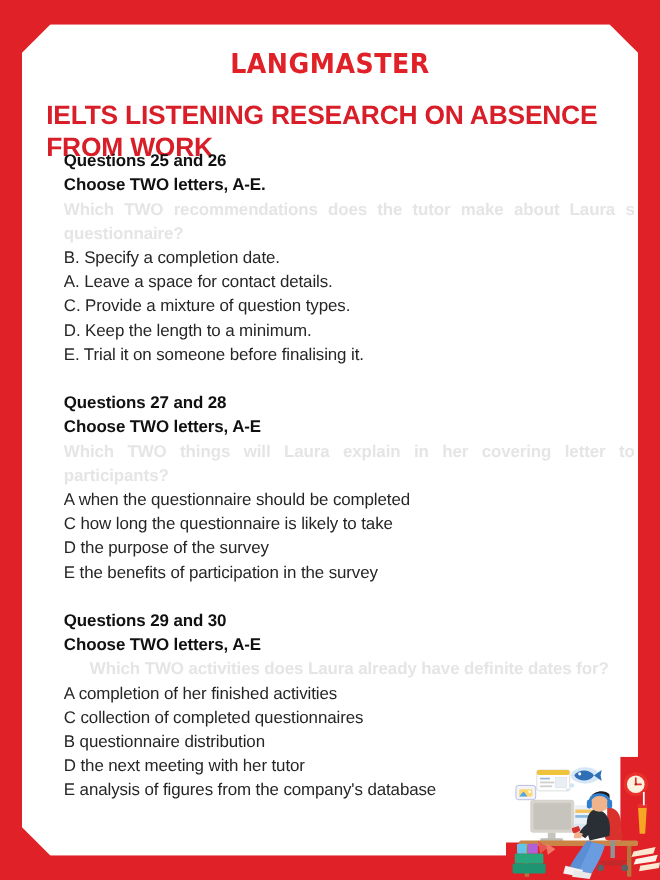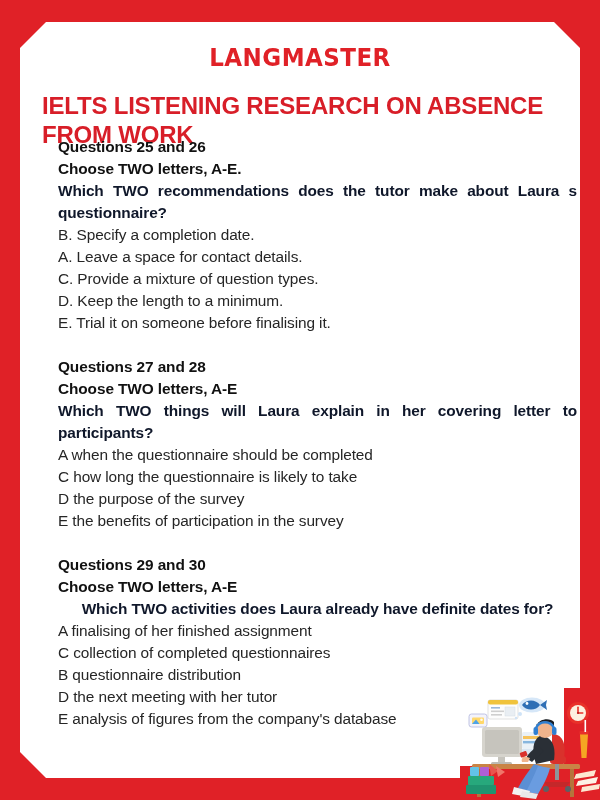--- a/index.html
+++ b/index.html
@@ -57,21 +57,21 @@
     font-weight:bold;
     font-size:15.4px;
     line-height:22px;
     color:#111111;
     letter-spacing:-0.1px;
   }
   .qprompt{
     font-weight:bold;
     font-size:15.4px;
     line-height:22px;
-    color:#0f172a;
+    color:#e5e5e5;
     text-align:justify;
     text-justify:inter-word;
     letter-spacing:-0.1px;
   }
   .qprompt.nowrapjust{ text-align:center; }
 
   .opts{ margin-top:0; }
   .opt{
     font-weight:400;
     font-size:15.4px;
@@ -123,21 +123,21 @@
       <div class="opt">D the purpose of the survey</div>
       <div class="opt">E the benefits of participation in the survey</div>
     </div>
   </div>
 
   <div class="block">
     <div class="qhead">Questions 29 and 30</div>
     <div class="qhead">Choose TWO letters, A-E</div>
     <div class="qprompt nowrapjust">Which TWO activities does Laura already have definite dates for?</div>
     <div class="opts">
-      <div class="opt">A finalising of her finished assignment</div>
+      <div class="opt">A completion of her finished activities</div>
       <div class="opt">C collection of completed questionnaires</div>
       <div class="opt">B questionnaire distribution</div>
       <div class="opt">D the next meeting with her tutor</div>
       <div class="opt">E analysis of figures from the company's database</div>
     </div>
   </div>
 
 </div>
 
 <svg id="illustration" viewBox="0 0 140 112" aria-hidden="true">

